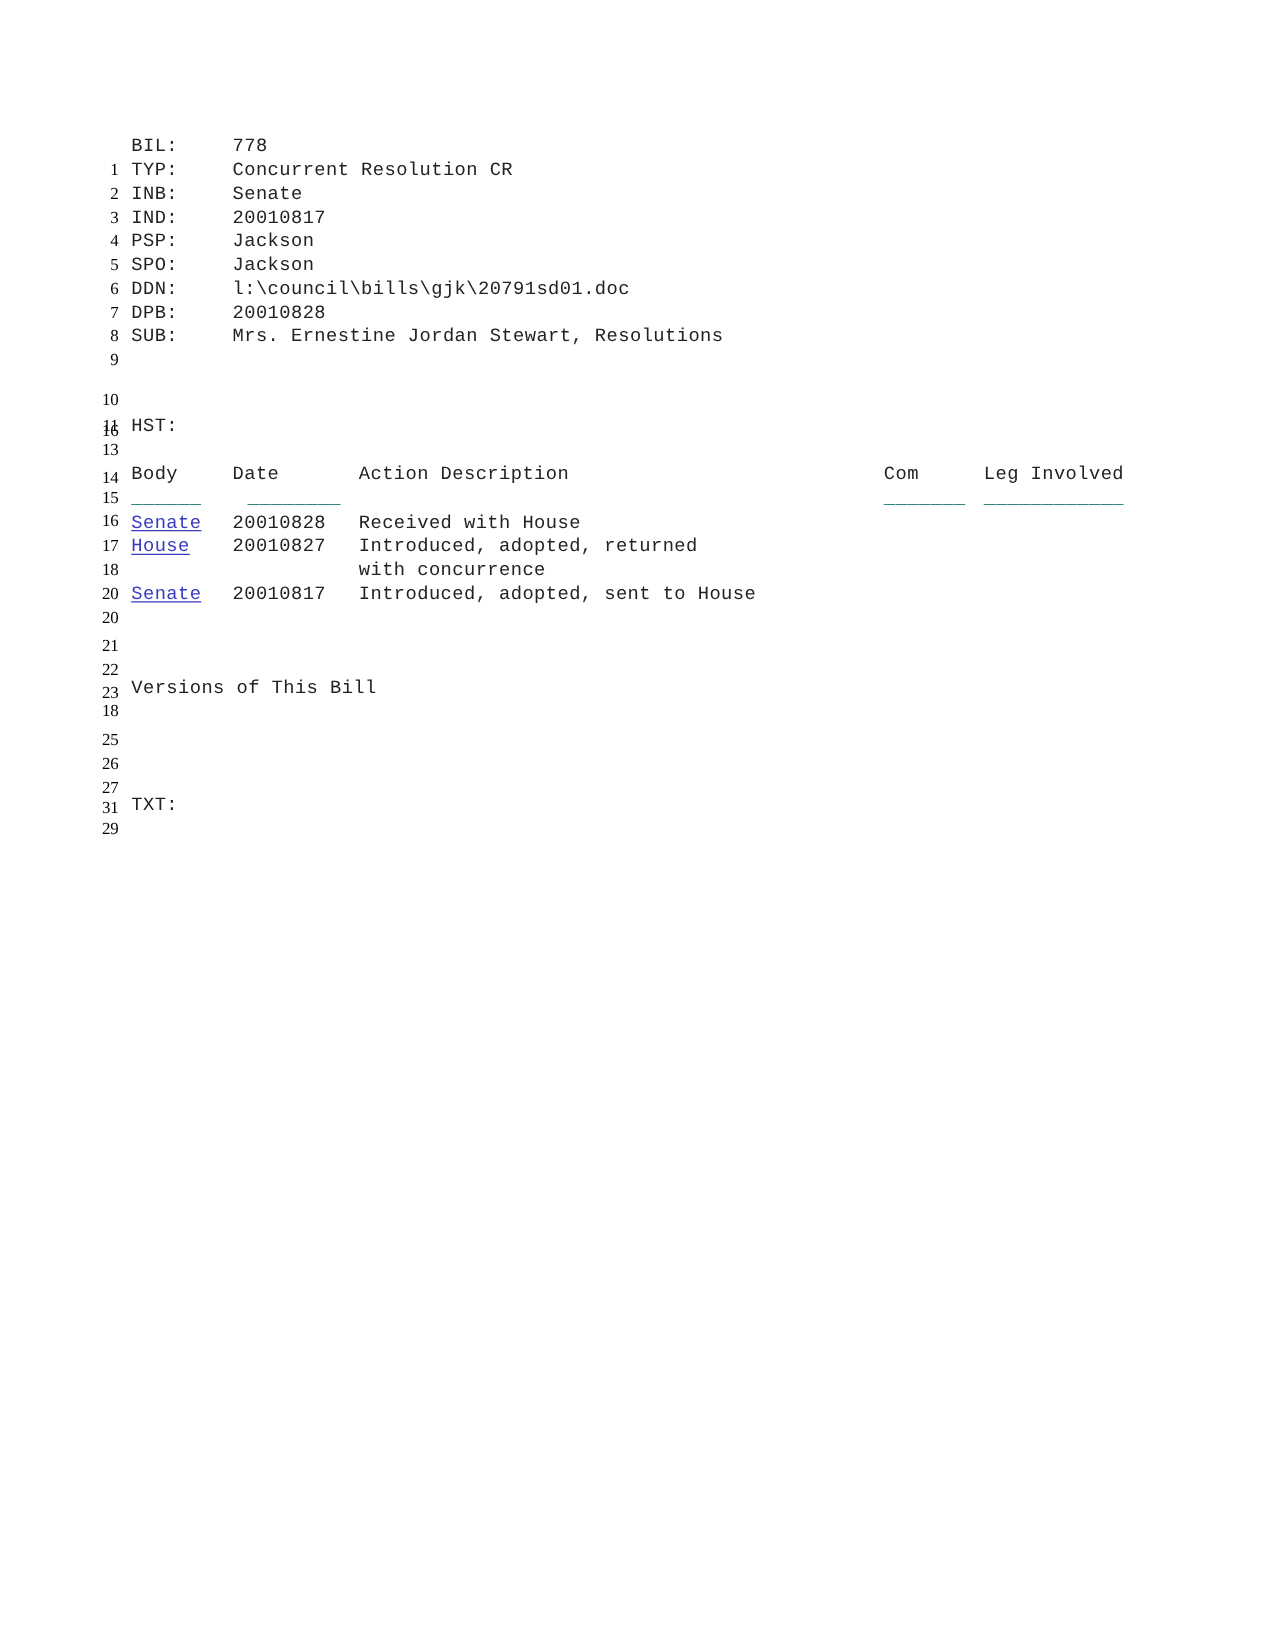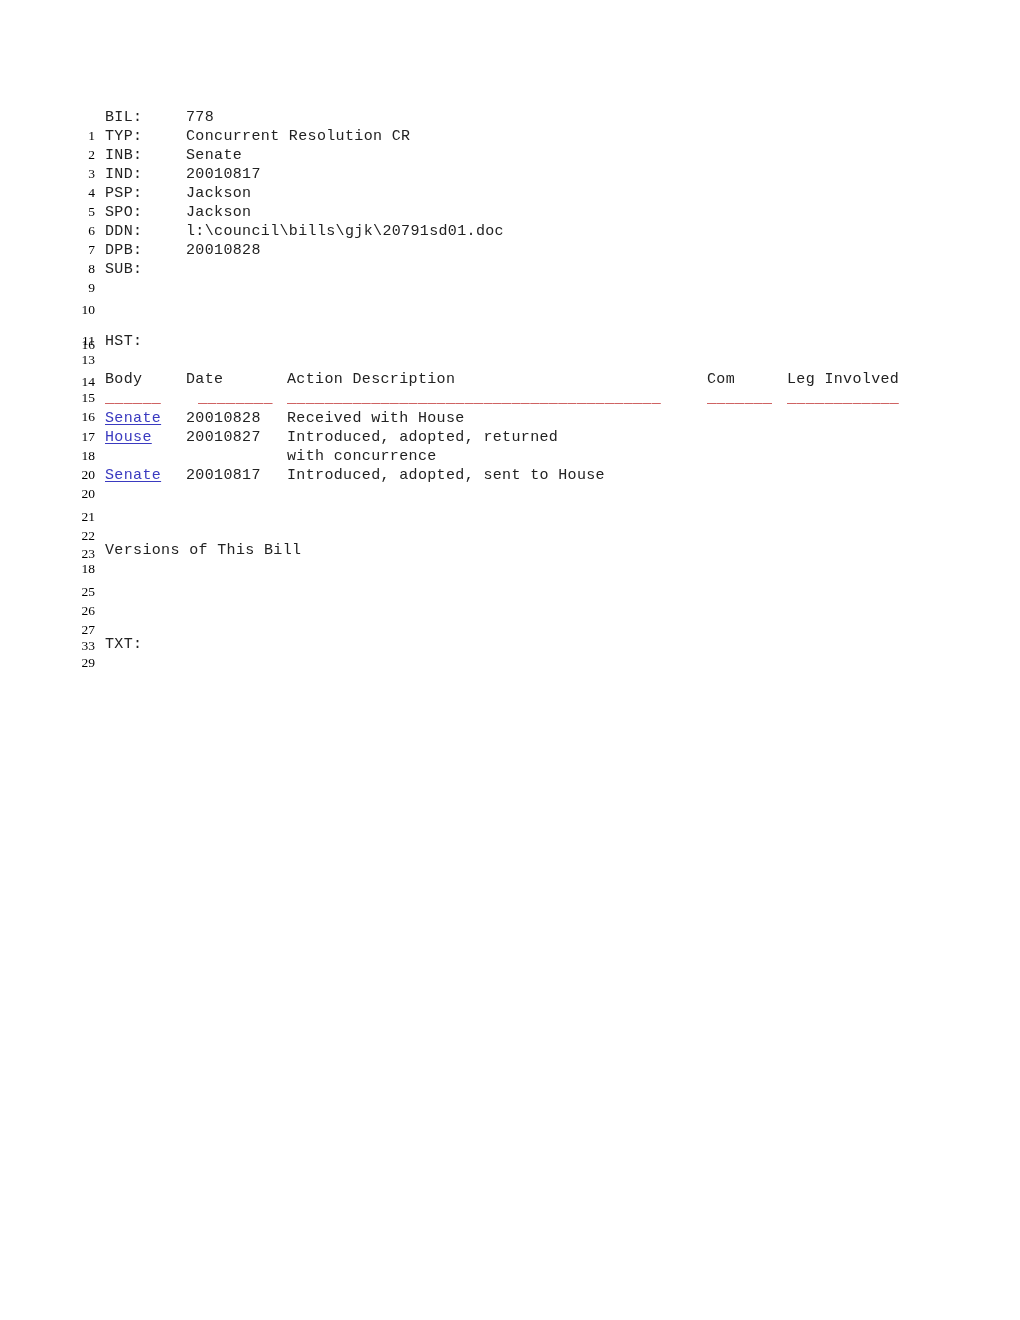--- a/index.html
+++ b/index.html
@@ -65,21 +65,21 @@
     letter-spacing: 0.35px;
   }
 
   a.xlink {
     color: #3a3ac0;
     text-decoration: underline;
     text-underline-offset: 2px;
   }
 
   .sep {
-    color: #b91c1c;
+    color: #0f766e;
   }
 </style>
 </head>
 <body>
 
 <div id="page">
   <div class="doc">
 
     <div class="line" style="top:110px">
       <span class="lineno">1</span>
@@ -125,23 +125,24 @@
 
     <div class="line" style="top:243px">
       <span class="lineno">8</span>
       <span class="content">DPB:</span>
       <span class="content" style="left:186px">20010828</span>
     </div>
 
     <div class="line" style="top:262px">
       <span class="lineno">9</span>
       <span class="content">SUB:</span>
-    </div>
-
-    <div class="line" style="top:284px">
+      <span class="content" style="left:186px">Mrs. Ernestine Jordan Stewart, Resolutions</span>
+    </div>
+
+    <div class="line" style="top:294px">
       <span class="lineno">10</span>
     </div>
 
     <div class="line" style="top:315px">
       <span class="lineno">11</span>
     </div>
 
     <div class="line" style="top:319px">
       <span class="lineno">16</span>
     </div>
@@ -161,21 +162,20 @@
       <span class="content" style="left:186px">Date</span>
       <span class="content" style="left:287px">Action Description</span>
       <span class="content" style="left:707px">Com</span>
       <span class="content" style="left:787px">Leg Involved</span>
     </div>
 
     <div class="line" style="top:391px">
       <span class="lineno">16</span>
       <span class="content sep" style="left:105px">______</span>
       <span class="content sep" style="left:198px">________</span>
-      <span class="content sep" style="left:287px">________________________________________</span>
       <span class="content sep" style="left:707px">_______</span>
       <span class="content sep" style="left:787px">____________</span>
     </div>
 
     <div class="line" style="top:411px">
       <span class="lineno">17</span>
       <span class="content" style="left:105px"><a class="xlink" href="#">Senate</a></span>
       <span class="content" style="left:186px">20010828</span>
       <span class="content" style="left:287px">Received with House</span>
       <span class="content" style="left:707px"></span>
@@ -228,21 +228,21 @@
 
     <div class="line" style="top:585px">
       <span class="lineno">26</span>
     </div>
 
     <div class="line" style="top:604px">
       <span class="lineno">27</span>
     </div>
 
     <div class="line" style="top:620px">
-      <span class="lineno">33</span>
+      <span class="lineno">31</span>
     </div>
 
     <div class="line" style="top:637px">
       <span class="lineno">29</span>
       <span class="content" style="left:105px">TXT:</span>
     </div>
 
   </div>
 </div>
 

